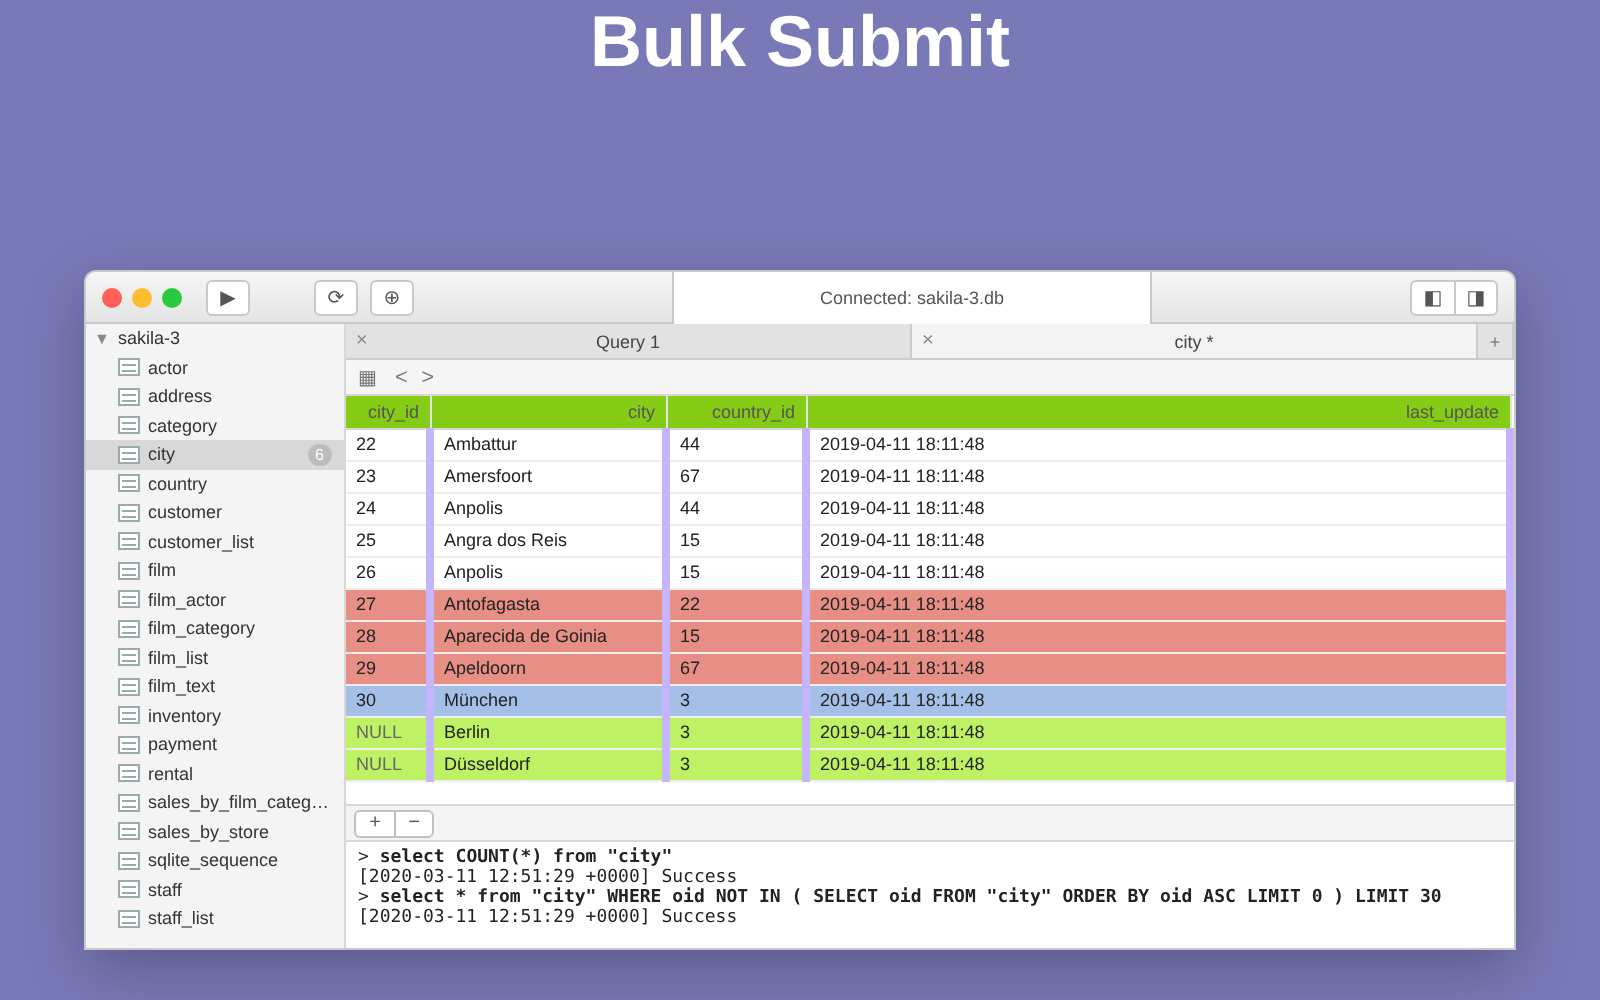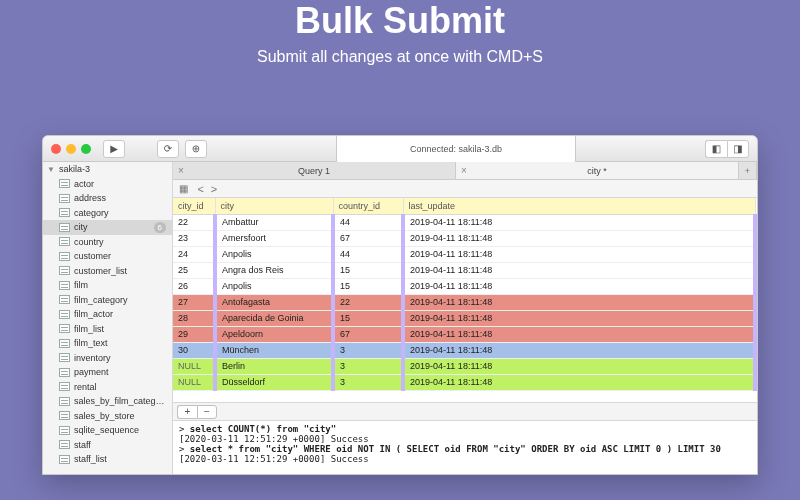--- a/index.html
+++ b/index.html
@@ -96,22 +96,22 @@
 
 
 .subbar { height:18px; border-bottom:1px solid #d7d7d7; display:flex; align-items:center; padding:0 6px; gap:8px; color:#777; background:#f5f5f5;}
 .subbar .grid-icon { font-size:10px; letter-spacing:-1px; }
 .subbar .nav span { font-size:11px; padding:0 2px; }
 
 
 .tablewrap { flex:1; overflow:hidden; background:#fff; display:flex; flex-direction:column; }
 table { border-collapse: collapse; width:100%; font-size:9px; }
 th {
-  text-align:left; font-weight:400; color:#555;
-  background:#fef9c3; border-bottom:1px solid #d7d7d7; border-right:1px solid #e3e3e3;
+  text-align:right; font-weight:400; color:#555;
+  background:#84cc16; border-bottom:1px solid #d7d7d7; border-right:1px solid #e3e3e3;
   padding: 2px 5px; height:16px;
 }
 td {
   border-bottom:1px solid #eee; border-right:4px solid #c4b5fd;
   padding: 0 5px; height:16px; color:#222;
 }
 col.c-id { width:42px; } col.c-city { width:118px; } col.c-country { width:70px; } col.c-last { width:auto; }
 tr.row-del td { background:#e78f84; }
 tr.row-mod td { background:#a4bfe8; }
 tr.row-new td { background:#bef264; }
@@ -129,21 +129,20 @@
   font-family: Menlo, Consolas, monospace; font-size:9px; color:#222;
   padding:3px 6px; white-space:pre; overflow:hidden;
 }
 .console .k { font-weight:700; }
 </style>
 </head>
 <body>
 
 <div class="hero">
   <h1>Bulk Submit</h1>
-  <p>Submit all changes at once with CMD+S</p>
 </div>
 
 <div class="window">
 
   <div class="tbar">
     <div class="traffic">
       <span class="dot r"></span>
       <span class="dot y"></span>
       <span class="dot g"></span>
     </div>
@@ -204,26 +203,26 @@
             <span class="sb-label">customer_list</span>
           </div>
           <div class="sb-row">
             <span class="sb-disclose"></span>
             <span class="sb-icon"></span>
             <span class="sb-label">film</span>
           </div>
           <div class="sb-row">
             <span class="sb-disclose"></span>
             <span class="sb-icon"></span>
+            <span class="sb-label">film_actor</span>
+          </div>
+          <div class="sb-row">
+            <span class="sb-disclose"></span>
+            <span class="sb-icon"></span>
             <span class="sb-label">film_category</span>
-          </div>
-          <div class="sb-row">
-            <span class="sb-disclose"></span>
-            <span class="sb-icon"></span>
-            <span class="sb-label">film_actor</span>
           </div>
           <div class="sb-row">
             <span class="sb-disclose"></span>
             <span class="sb-icon"></span>
             <span class="sb-label">film_list</span>
           </div>
           <div class="sb-row">
             <span class="sb-disclose"></span>
             <span class="sb-icon"></span>
             <span class="sb-label">film_text</span>

